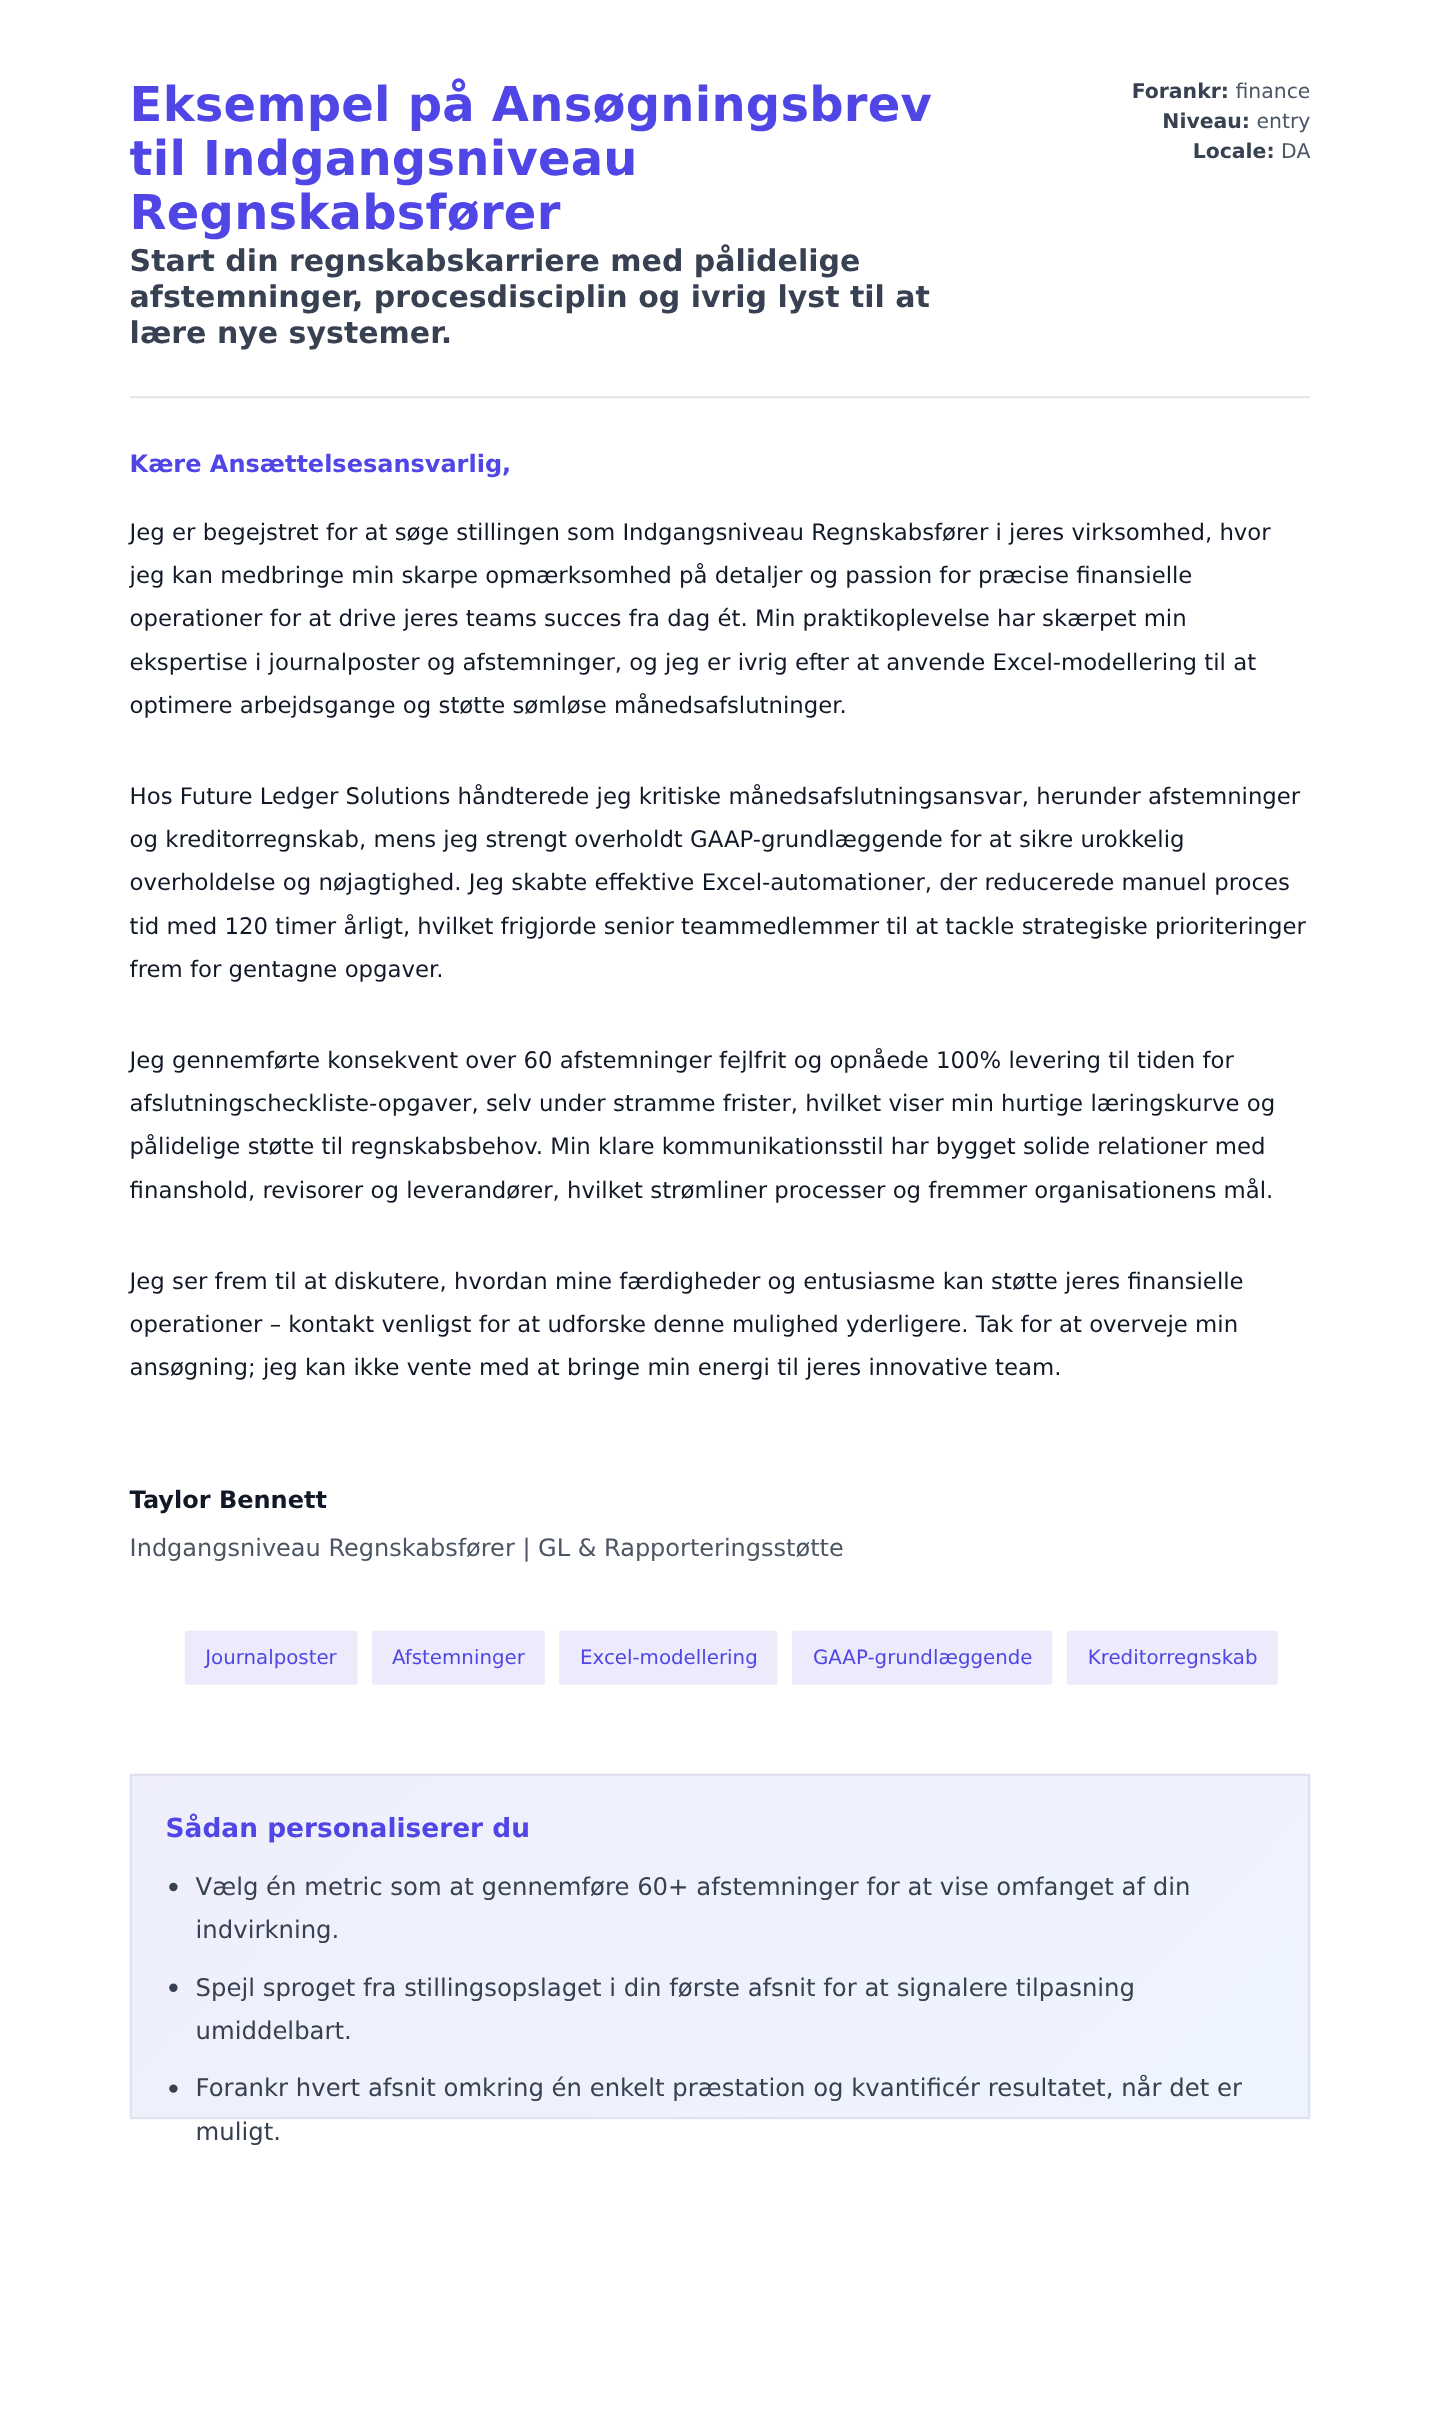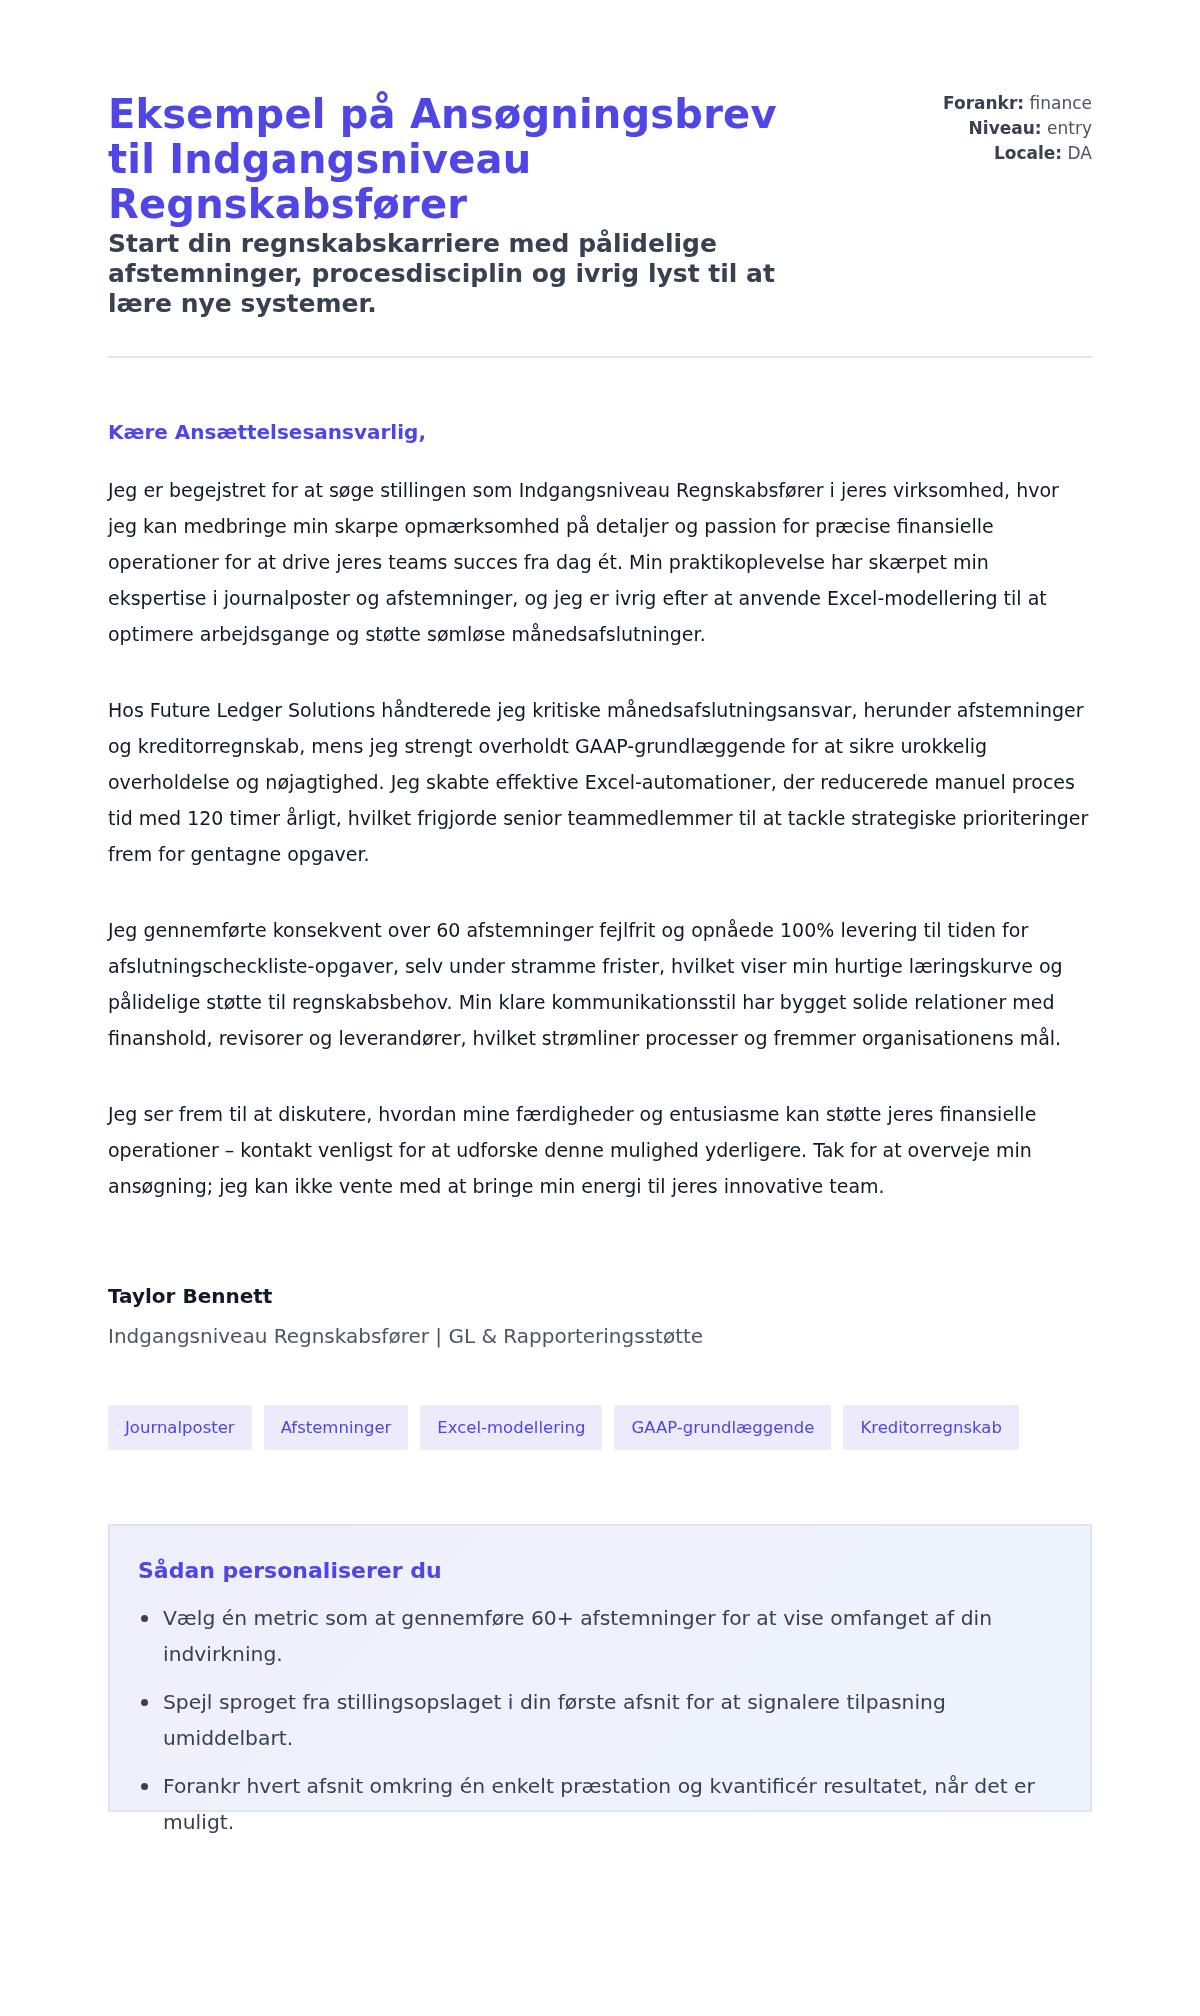--- a/index.html
+++ b/index.html
@@ -16,21 +16,20 @@
       position: absolute;
       left: 108px;
       top: 0;
       width: 984px;
     }
     .header {
       position: relative;
       padding-top: 66px;
       height: 332px;
       border-bottom: 2px solid #e5e7eb;
-      margin-top: 26px;
     }
     .title {
       width: 720px;
       font-size: 40px;
       line-height: 45px;
       font-weight: bold;
       color: #4f46e5;
       letter-spacing: 0.2px;
     }
     .subtitle {
@@ -48,21 +47,21 @@
       width: 250px;
       text-align: right;
       font-size: 17px;
       color: #4b5563;
     }
     .meta .row { line-height: 18px; margin-bottom: 7px; }
     .meta .row.cv { margin-bottom: 7px; }
     .meta .k { font-weight: bold; color: #374151; }
 
     .greeting {
-      margin-top: 60px;
+      margin-top: 40px;
       font-size: 20px;
       line-height: 28px;
       font-weight: bold;
       color: #4f46e5;
     }
     .body-text { margin-top: 26px; }
     .body-text p {
       font-size: 19px;
       line-height: 36px;
       color: #111827;
@@ -78,20 +77,21 @@
     .sig-role {
       margin-top: 12px;
       font-size: 20px;
       line-height: 28px;
       color: #4b5563;
     }
     .tags {
       margin-top: 55px;
       display: flex;
       gap: 12px;
+      margin-left: 46px;
     }
     .tag {
       height: 45px;
       padding: 0 17px;
       background: #eceafb;
       color: #4f46e5;
       font-size: 16.5px;
       line-height: 45px;
       border-radius: 2px;
       white-space: nowrap;

